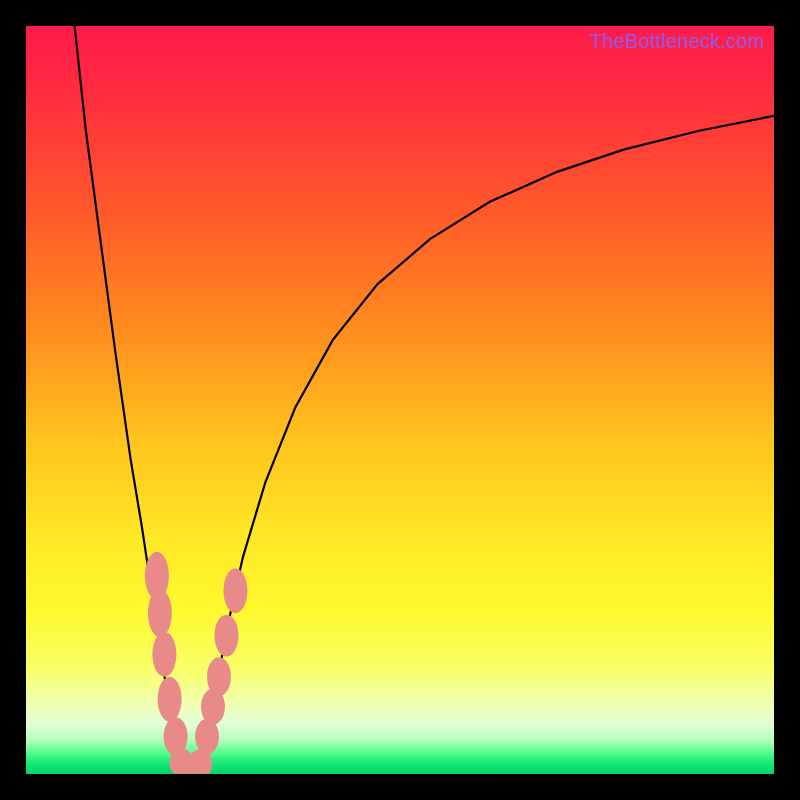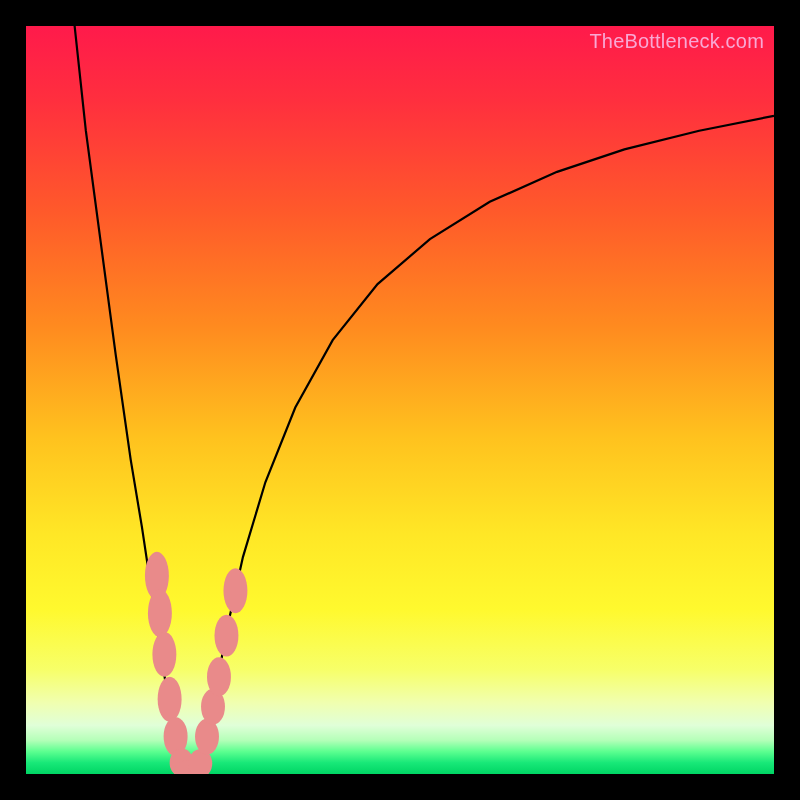--- a/index.html
+++ b/index.html
@@ -35,21 +35,21 @@
     position: absolute;
     left: 0; top: 0;
     width: 100%;
     height: 100%;
     pointer-events: none;
   }
   .watermark {
     position: absolute;
     top: 4px;
     right: 10px;
-    color: #f9a8d4;
+    color: #8b5cf6;
     font-size: 20px;
     font-weight: 500;
     letter-spacing: 0.2px;
     user-select: none;
   }
 </style>
 </head>
 <body>
 
 <div class="frame">

